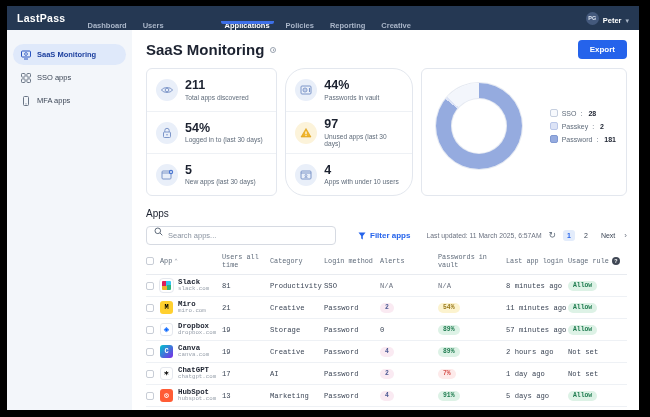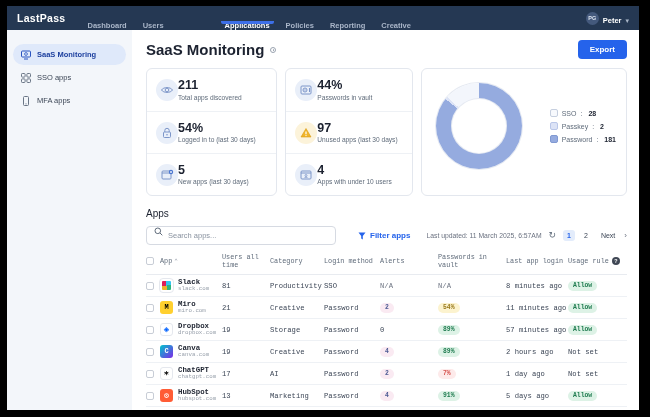--- a/index.html
+++ b/index.html
@@ -40,22 +40,22 @@
   .info-dot::after { content:""; position:absolute; left:1.5px; top:1.5px; width:1.5px; height:1.5px;
     background:#9aa3b0; border-radius:50%; }
   .export-btn { margin-left:auto; background:#2563eb; color:#fff; font-size:8px; font-weight:bold;
     border:none; border-radius:4px; padding:5px 12px; cursor:pointer; }
   .subtitle { font-size:7.5px; color:#5f6b7a; margin-top:6px; }
 
   
   .stats-row { display:flex; gap:8px; margin-top:9px; }
   .card { border:1px solid #e3e7ee; border-radius:6px; background:#fff; }
   .stat-card { width:132px; }
-  .stat-card.c2 { width:128px; }
-  .stat-item { display:flex; align-items:center; padding:7px 9px; height:42px; }
+  .stat-card.c2 { width:128px;border-radius:20px; }
+  .stat-item { display:flex; align-items:center; gap:7px; padding:7px 9px; height:42px; }
   .stat-item + .stat-item { border-top:1px solid #eef1f5; }
   .stat-ic { width:22px; height:22px; border-radius:50%; background:#e9eff9; flex-shrink:0;
     display:flex; align-items:center; justify-content:center; }
   .stat-ic.warn { background:#fcf3da; }
   .stat-val { font-size:12.5px; font-weight:bold; color:#1c2230; line-height:1.1; }
   .stat-lbl { font-size:6.6px; color:#5f6b7a; margin-top:1px; }
   .chart-card { flex:1; padding:8px 10px; }
   .chart-title { font-size:8.5px; color:#3a4352; }
   .chart-body { display:flex; align-items:center; margin-top:6px; }
   .donut { width:86px; height:86px; border-radius:50%; position:relative; margin-left:4px;

